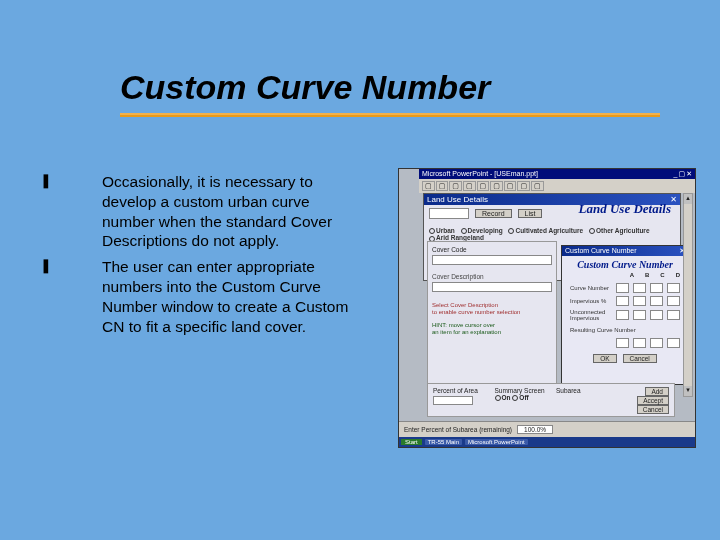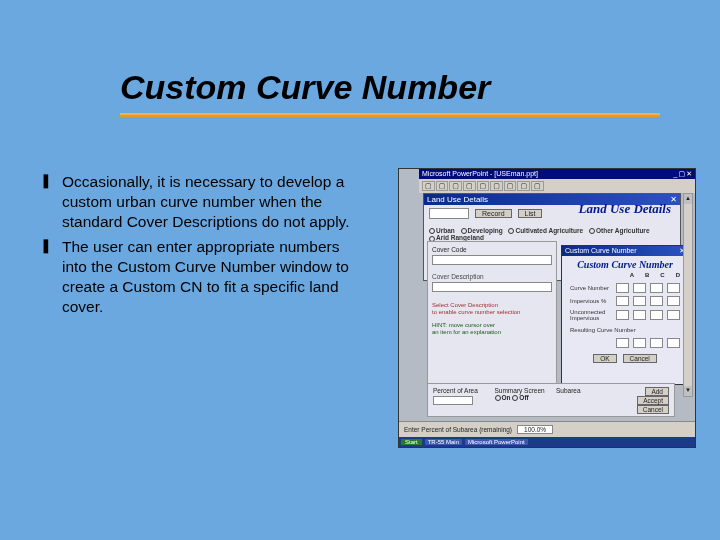--- a/index.html
+++ b/index.html
@@ -23,21 +23,21 @@
   }
   .body-text {
     position: absolute; top: 172px; left: 40px; width: 320px;
     color: #000; font-size: 15.5px; line-height: 1.28;
   }
   .bullet-item { display: flex; margin-bottom: 6px; }
   .bullet-glyph {
     flex: 0 0 22px; font-size: 14px; color: #000;
     font-family: "Segoe UI Symbol", sans-serif;
   }
-  .bullet-text { flex: 1; }
+  .bullet-text { flex: 1; margin-left: 40px; }
   .shot {
     position: absolute; top: 168px; left: 398px; width: 298px; height: 280px;
     background: #b5bbc4; border: 1px solid #333; font-size: 7px;
     color: #222; overflow: hidden; padding-left: 20px;
   }
   .am { 
     background: #000c7a; color: #fff; padding: 1px 3px; font-size: 7px;
     display: flex; justify-content: space-between;
   }
   .am .r span { margin-left: 1px; }

